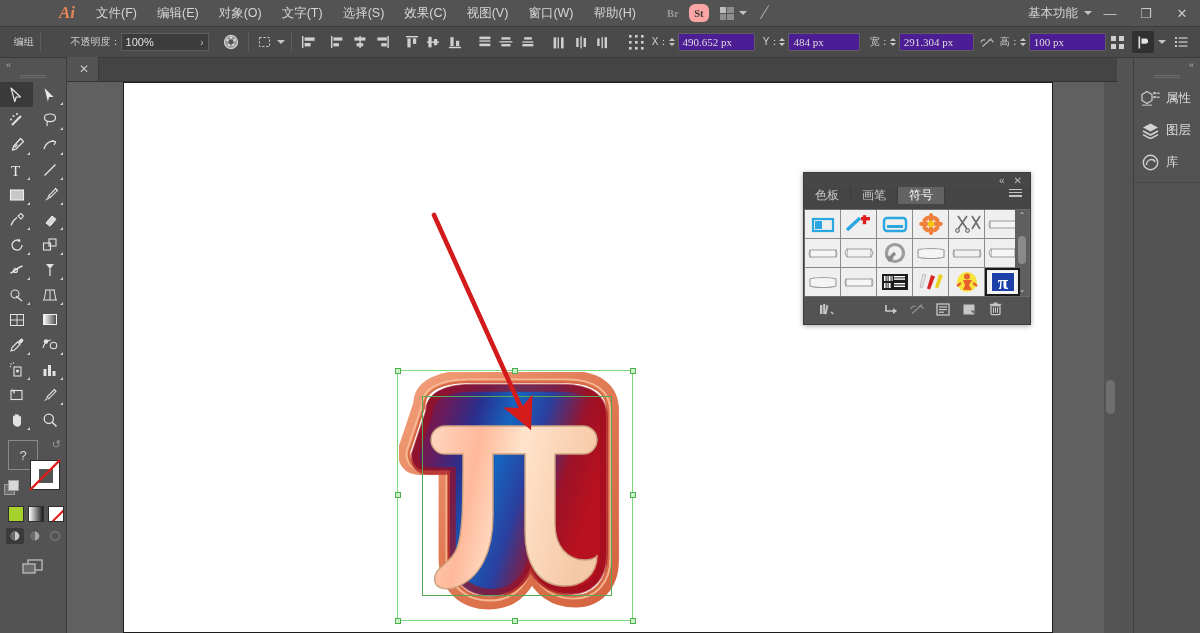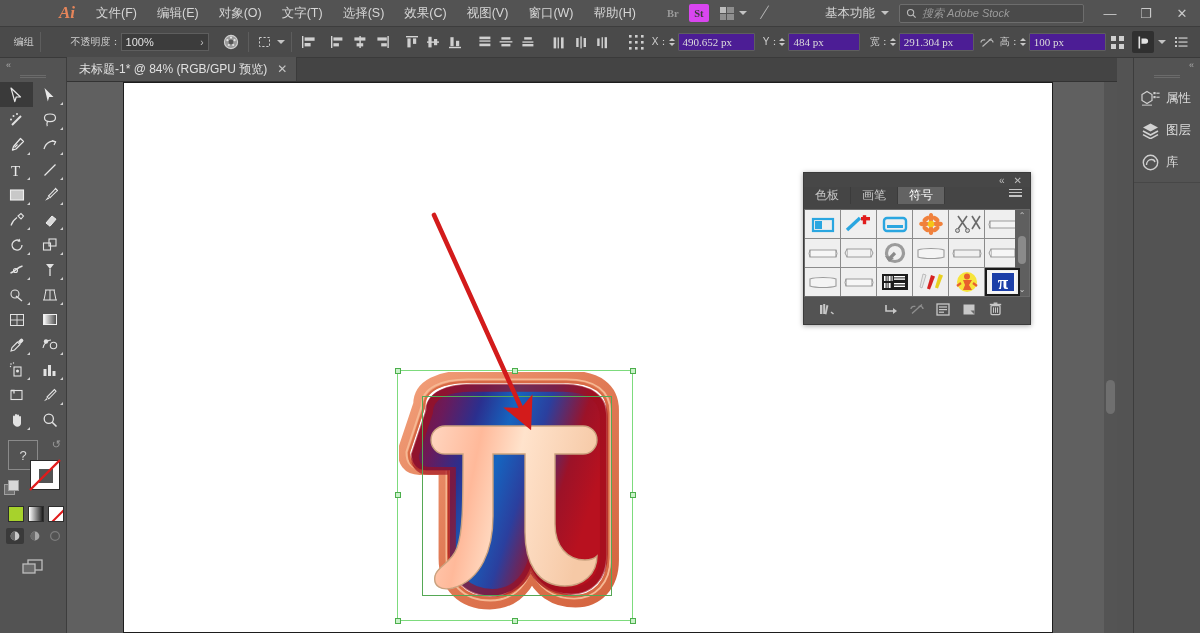--- a/index.html
+++ b/index.html
@@ -28,21 +28,21 @@
   .menu-item {
     padding:0 10px; height:27px; line-height:27px; font-size:12.5px; color:#d6d6d6;
     white-space:nowrap; cursor:default;
   }
   .mb-sep { width:14px; }
   .mb-badge {
     width:20px;height:18px; border-radius:2px; display:flex;align-items:center;justify-content:center;
     font-size:10.5px; font-weight:bold; margin:0 3px; color:#9a9a9a;
     font-family:"Liberation Serif", serif;
   }
-  .mb-badge.active { background:#d946ef; color:#3b3b3b; }
+  .mb-badge.active { background:#fca5a5; color:#3b3b3b;border-radius:6px; }
   .mb-arrange {
     display:flex;align-items:center;gap:4px;margin-left:8px;
   }
   .arr-grid { width:15px;height:13px; display:grid; grid-template-columns:6px 7px; grid-template-rows:6px 6px; gap:1px;}
   .arr-grid i { background:#bdbdbd; display:block; }
   .arr-grid i.dim { background:#8e8e8e; }
   .chev { width:0;height:0;border-left:4px solid transparent;border-right:4px solid transparent;border-top:4px solid #c4c4c4; }
   .swoosh { margin-left:12px; color:#bdbdbd; font-size:16px; transform:rotate(-8deg); }
   .mb-right { margin-left:auto; display:flex; align-items:center; height:27px; }
   .workspace { font-size:12.5px; color:#d6d6d6; padding:0 6px 0 10px;}
@@ -210,27 +210,20 @@
           <i class="dim"></i>
           <i class="dim"></i>
       </div>
       <div class="chev"></div>
     </div>
     <div class="swoosh">⟋</div>
 
     <div class="mb-right">
       <div class="workspace">基本功能</div>
       <div class="chev"></div>
-      <div class="search-box">
-        <svg width="11" height="11" viewBox="0 0 12 12">
-          <circle cx="5" cy="5" r="3.4" fill="none" stroke="#b9b9b9" stroke-width="1.2"></circle>
-          <line x1="7.5" y1="7.5" x2="10.5" y2="10.5" stroke="#b9b9b9" stroke-width="1.3"></line>
-        </svg>
-        <span class="ph">搜索 Adobe Stock</span>
-      </div>
       <div class="win-btns">
         <div class="win-btn">—</div>
         <div class="win-btn">❐</div>
         <div class="win-btn">✕</div>
       </div>
     </div>
   </div>
 
   <div class="controlbar">
     <div style="width:14px"></div>
@@ -450,21 +443,20 @@
           <rect x="1" y="9" width="2" height="2"></rect>
               <rect x="4.5" y="9.4" width="9" height="1.3"></rect>
             </g>
         </svg>
       </div>
     </div>
   </div>
 
   <div class="tabstrip">
     <div class="doctab">
-      <span>未标题-1* @ 84% (RGB/GPU 预览)</span>
       <span class="x">✕</span>
     </div>
   </div>
 
   <div class="toolbar">
     <div class="tb-collapse">«</div>
     <div class="tb-grip">
         <span></span>
       </div>
 

